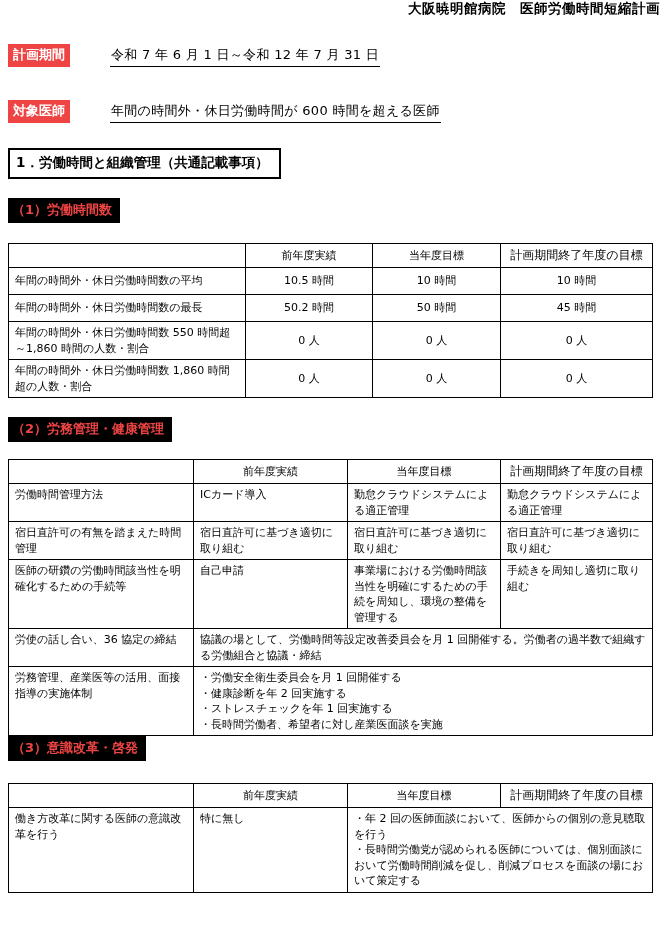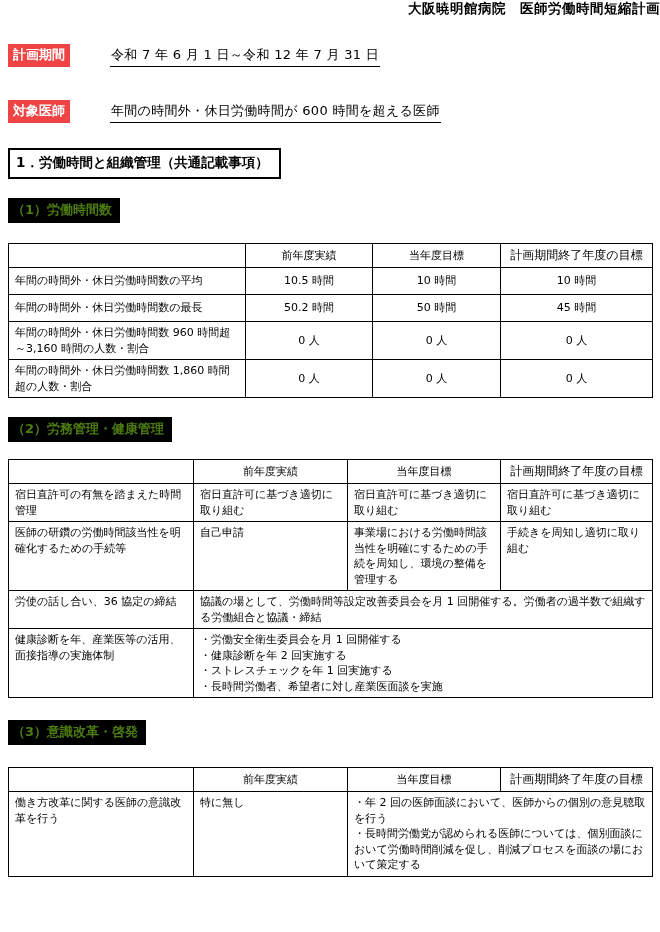--- a/index.html
+++ b/index.html
@@ -39,24 +39,24 @@
   .section-box {
     display: inline-block;
     border: 2px solid #000;
     font-weight: bold;
     font-size: 13.5px;
     padding: 4px 10px 5px 6px;
   }
   .sub-heading-wrap { margin-left: 8px; }
   .sub-heading-wrap.one   { margin-top: 19px; }
   .sub-heading-wrap.two   { margin-top: 19px; }
-  .sub-heading-wrap.three { margin-top: 22px; }
+  .sub-heading-wrap.three { }
   .sub-heading {
     display: inline-block;
-    background: #000; color: #4d7c0f;
+    background: #000; color: #ef4444;
     font-weight: bold; font-size: 13px;
     padding: 3px 8px 4px 4px;
   }
   table {
     border-collapse: collapse;
     table-layout: fixed;
     width: 644px;
     margin-left: 8px;
   }
   .t1-wrap { margin-top: 20px; }
@@ -126,21 +126,21 @@
         <td class="center">10 時間</td>
         <td class="center">10 時間</td>
       </tr>
       <tr>
         <td class="label">年間の時間外・休日労働時間数の最長</td>
         <td class="center">50.2 時間</td>
         <td class="center">50 時間</td>
         <td class="center">45 時間</td>
       </tr>
       <tr>
-        <td class="label tall">年間の時間外・休日労働時間数 960 時間超～3,160 時間の人数・割合</td>
+        <td class="label tall">年間の時間外・休日労働時間数 550 時間超～1,860 時間の人数・割合</td>
         <td class="center">0 人</td>
         <td class="center">0 人</td>
         <td class="center">0 人</td>
       </tr>
       <tr>
         <td class="label tall">年間の時間外・休日労働時間数 1,860 時間超の人数・割合</td>
         <td class="center">0 人</td>
         <td class="center">0 人</td>
         <td class="center">0 人</td>
       </tr>
@@ -161,37 +161,43 @@
           <col style="width:152px">
         </colgroup>
       <tbody>
           <tr>
         <th></th>
         <th>前年度実績</th>
         <th>当年度目標</th>
         <th class="small">計画期間終了年度の目標</th>
       </tr>
       <tr>
+        <td class="label-top">労働時間管理方法</td>
+        <td class="body">ICカード導入</td>
+        <td class="body">勤怠クラウドシステムによる適正管理</td>
+        <td class="body">勤怠クラウドシステムによる適正管理</td>
+      </tr>
+      <tr>
         <td class="label-top">宿日直許可の有無を踏まえた時間管理</td>
         <td class="body">宿日直許可に基づき適切に取り組む</td>
         <td class="body">宿日直許可に基づき適切に取り組む</td>
         <td class="body">宿日直許可に基づき適切に取り組む</td>
       </tr>
       <tr>
         <td class="label-top">医師の研鑽の労働時間該当性を明確化するための手続等</td>
         <td class="body">自己申請</td>
         <td class="body">事業場における労働時間該当性を明確にするための手続を周知し、環境の整備を管理する</td>
         <td class="body">手続きを周知し適切に取り組む</td>
       </tr>
       <tr>
         <td class="label-top">労使の話し合い、36 協定の締結</td>
         <td class="body preline" colspan="3">協議の場として、労働時間等設定改善委員会を月 1 回開催する。労働者の過半数で組織する労働組合と協議・締結</td>
       </tr>
       <tr>
-        <td class="label-top">健康診断を年、産業医等の活用、面接指導の実施体制</td>
+        <td class="label-top">労務管理、産業医等の活用、面接指導の実施体制</td>
         <td class="body preline" colspan="3">・労働安全衛生委員会を月 1 回開催する
 ・健康診断を年 2 回実施する
 ・ストレスチェックを年 1 回実施する
 ・長時間労働者、希望者に対し産業医面談を実施</td>
       </tr>
     </tbody>
       </table>
   </div>
 
   <div class="sub-heading-wrap three">

